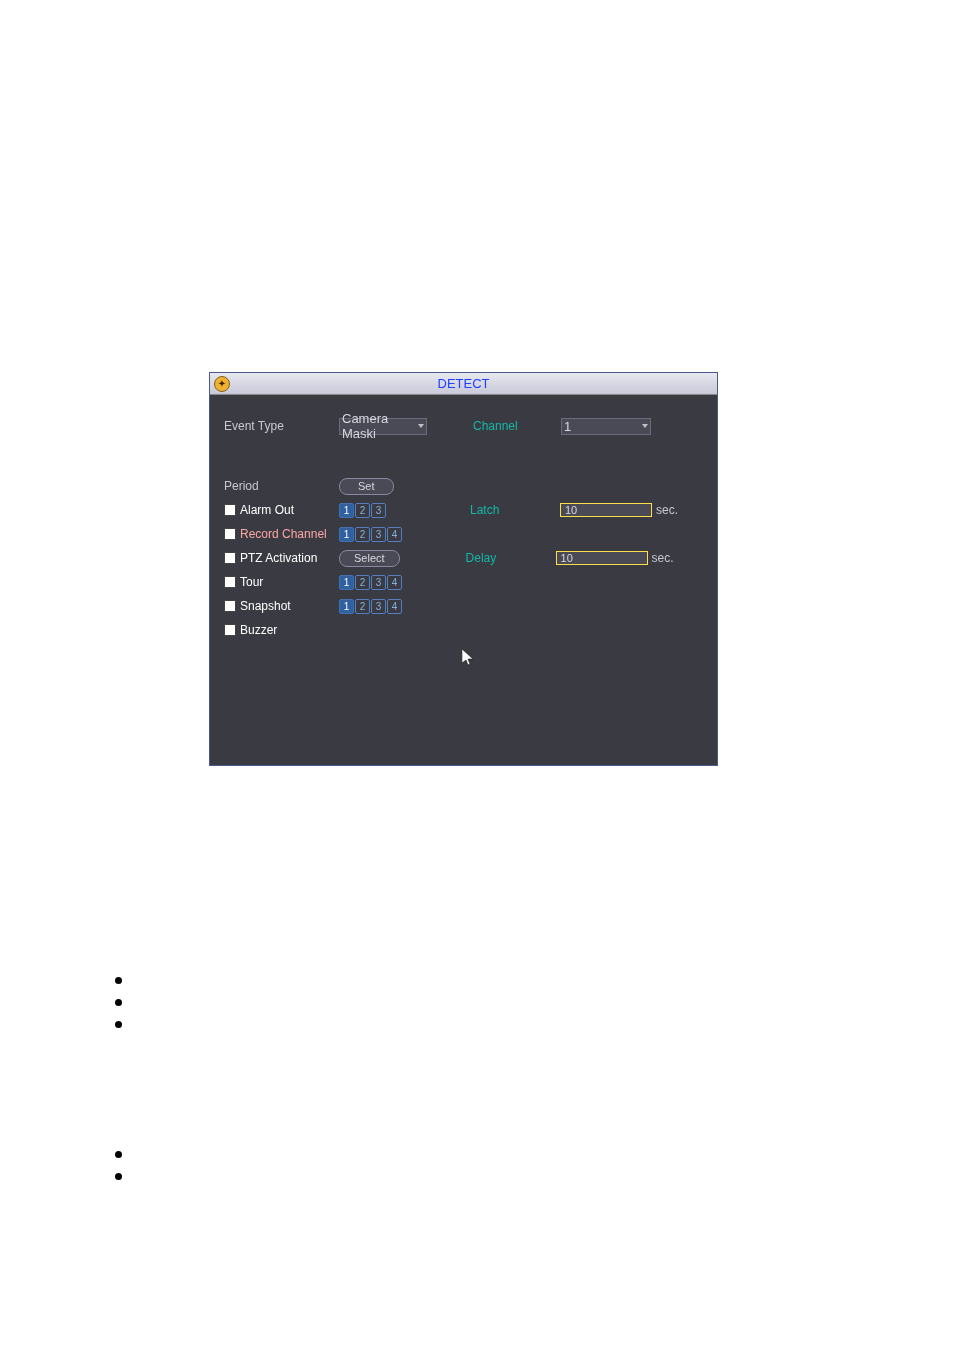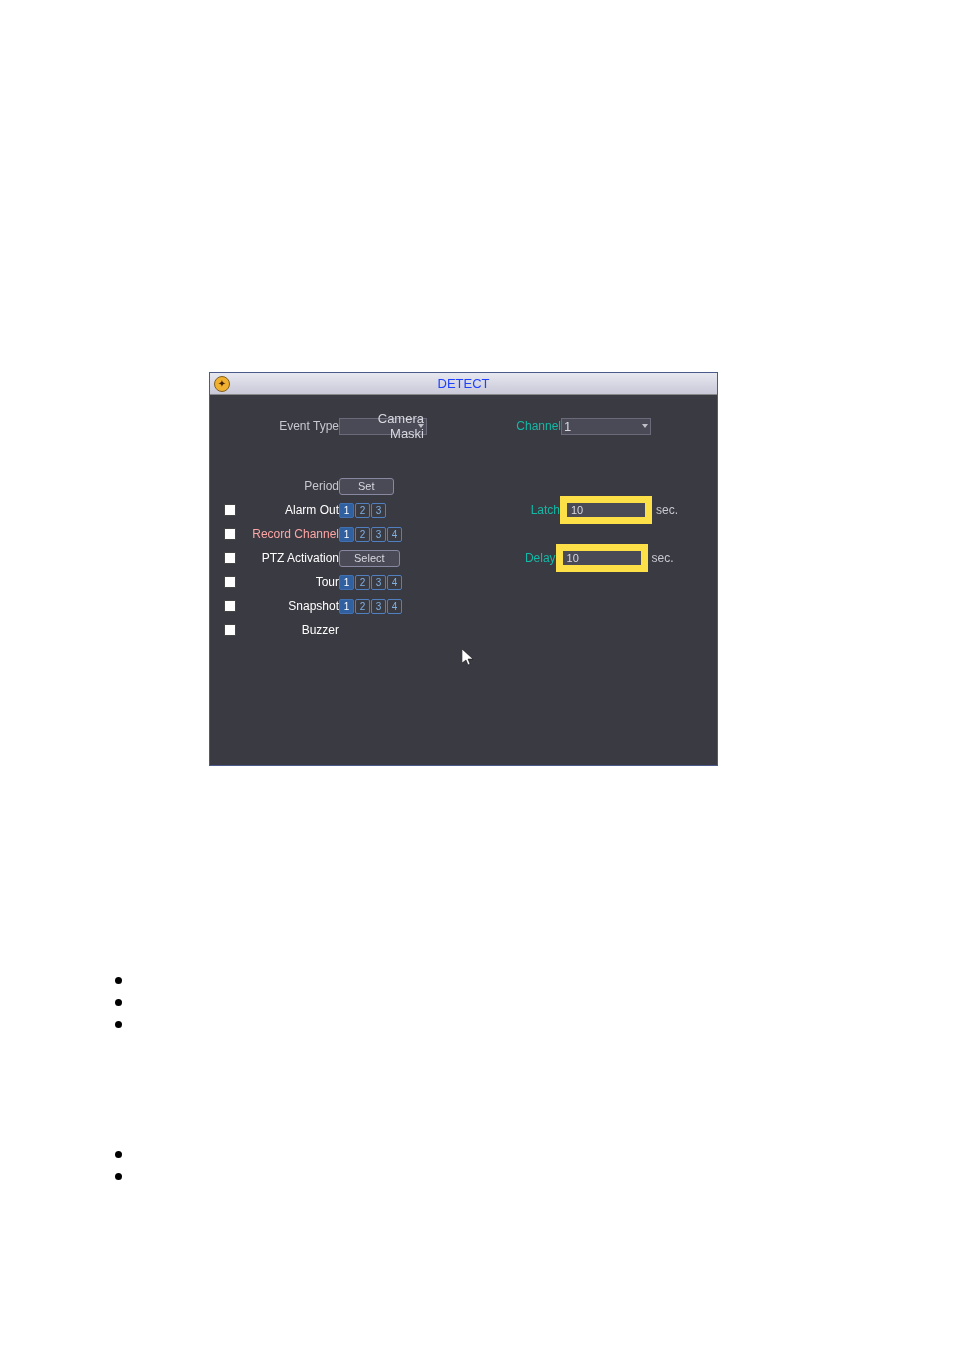--- a/index.html
+++ b/index.html
@@ -55,21 +55,20 @@
     .content {
       padding: 20px 14px 10px 14px;
       color: #d0d0d8;
       font-size: 12px;
     }
     .row {
       display: flex;
       align-items: center;
       height: 22px;
       margin-bottom: 2px;
-      text-align: right;
     }
     .label {
       width: 115px;
       color: #c8c8d0;
     }
     .label-white {
       color: #ffffff;
     }
     .label-orange {
       color: #ff8020;
@@ -112,21 +111,21 @@
       margin-right: 4px;
       cursor: pointer;
       flex-shrink: 0;
     }
     .checkbox-orange {
       border: 1px solid #ff8020;
     }
     .pill-btn {
       height: 17px;
       border: 1px solid #8888a0;
-      border-radius: 3px;
+      border-radius: 8px;
       background: #4a4a56;
       color: #d8d8e0;
       font-size: 11px;
       padding: 0 18px;
       display: flex;
       align-items: center;
       justify-content: center;
       cursor: pointer;
     }
     .num-group {
@@ -150,23 +149,23 @@
       background: #3060a0;
       color: #ffffff;
       border-color: #4070b0;
     }
     .second-label {
       width: 90px;
       color: #14b8a6;
       margin-left: 36px;
     }
     .input-box {
-      height: 28px;
+      height: 14px;
       background: #4a4a56;
-      border: 7px solid #fde047;
+      border: 1px solid #fde047;
       color: #d8d8e0;
       font-size: 11px;
       padding: 0 4px;
       display: flex;
       align-items: center;
     }
     .unit {
       margin-left: 4px;
       color: #c8c8d0;
     }

